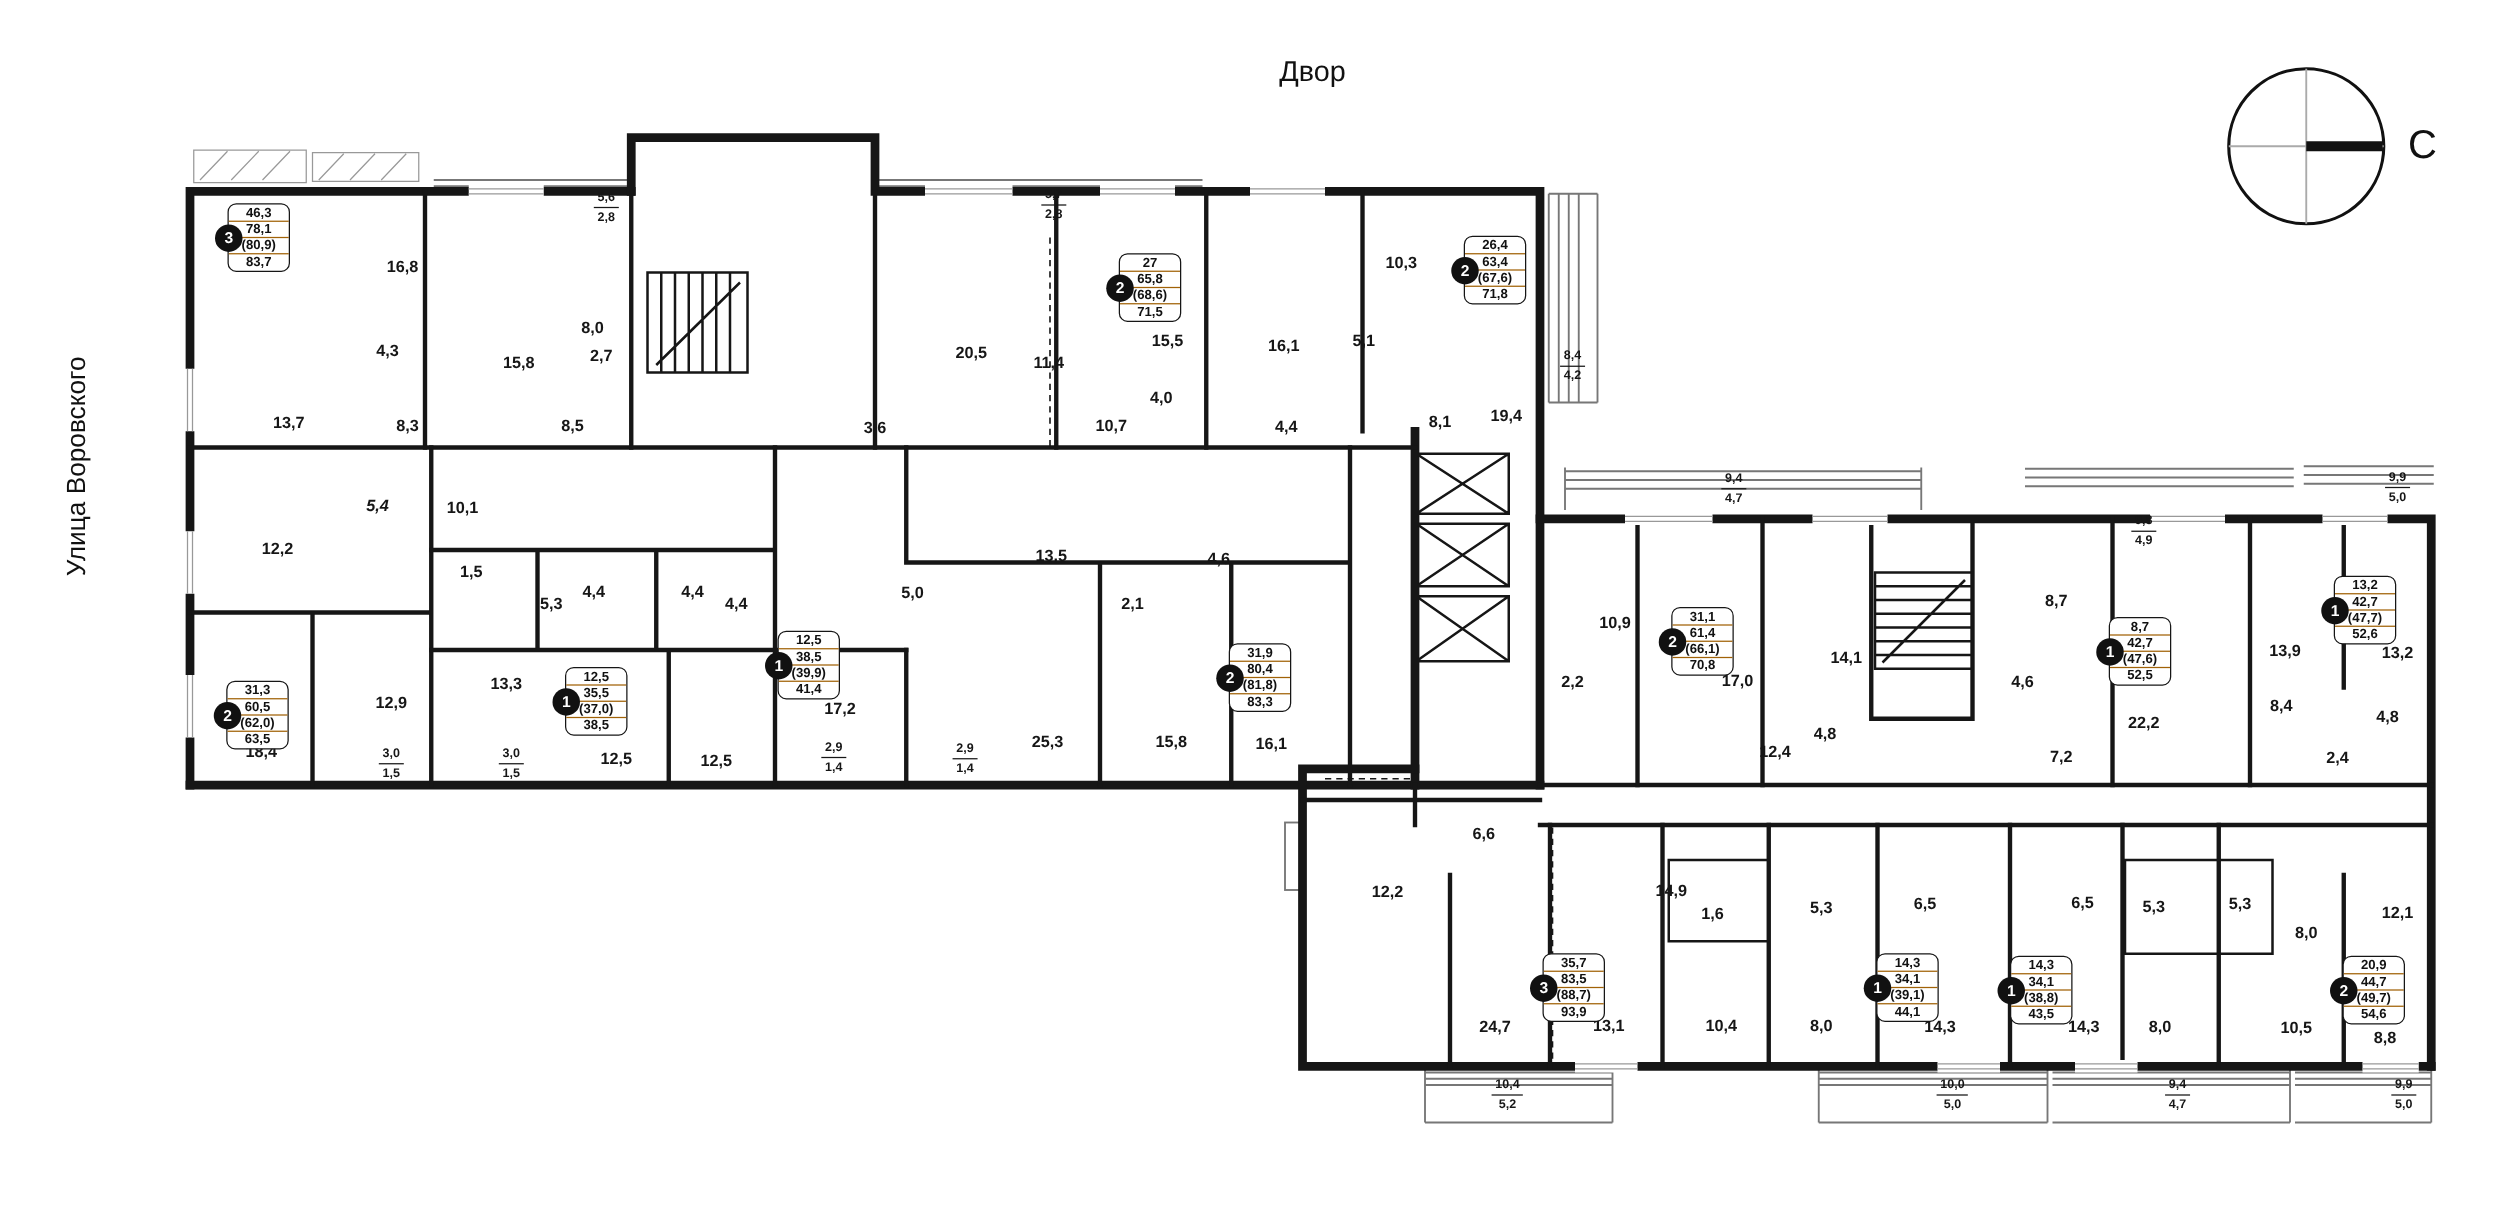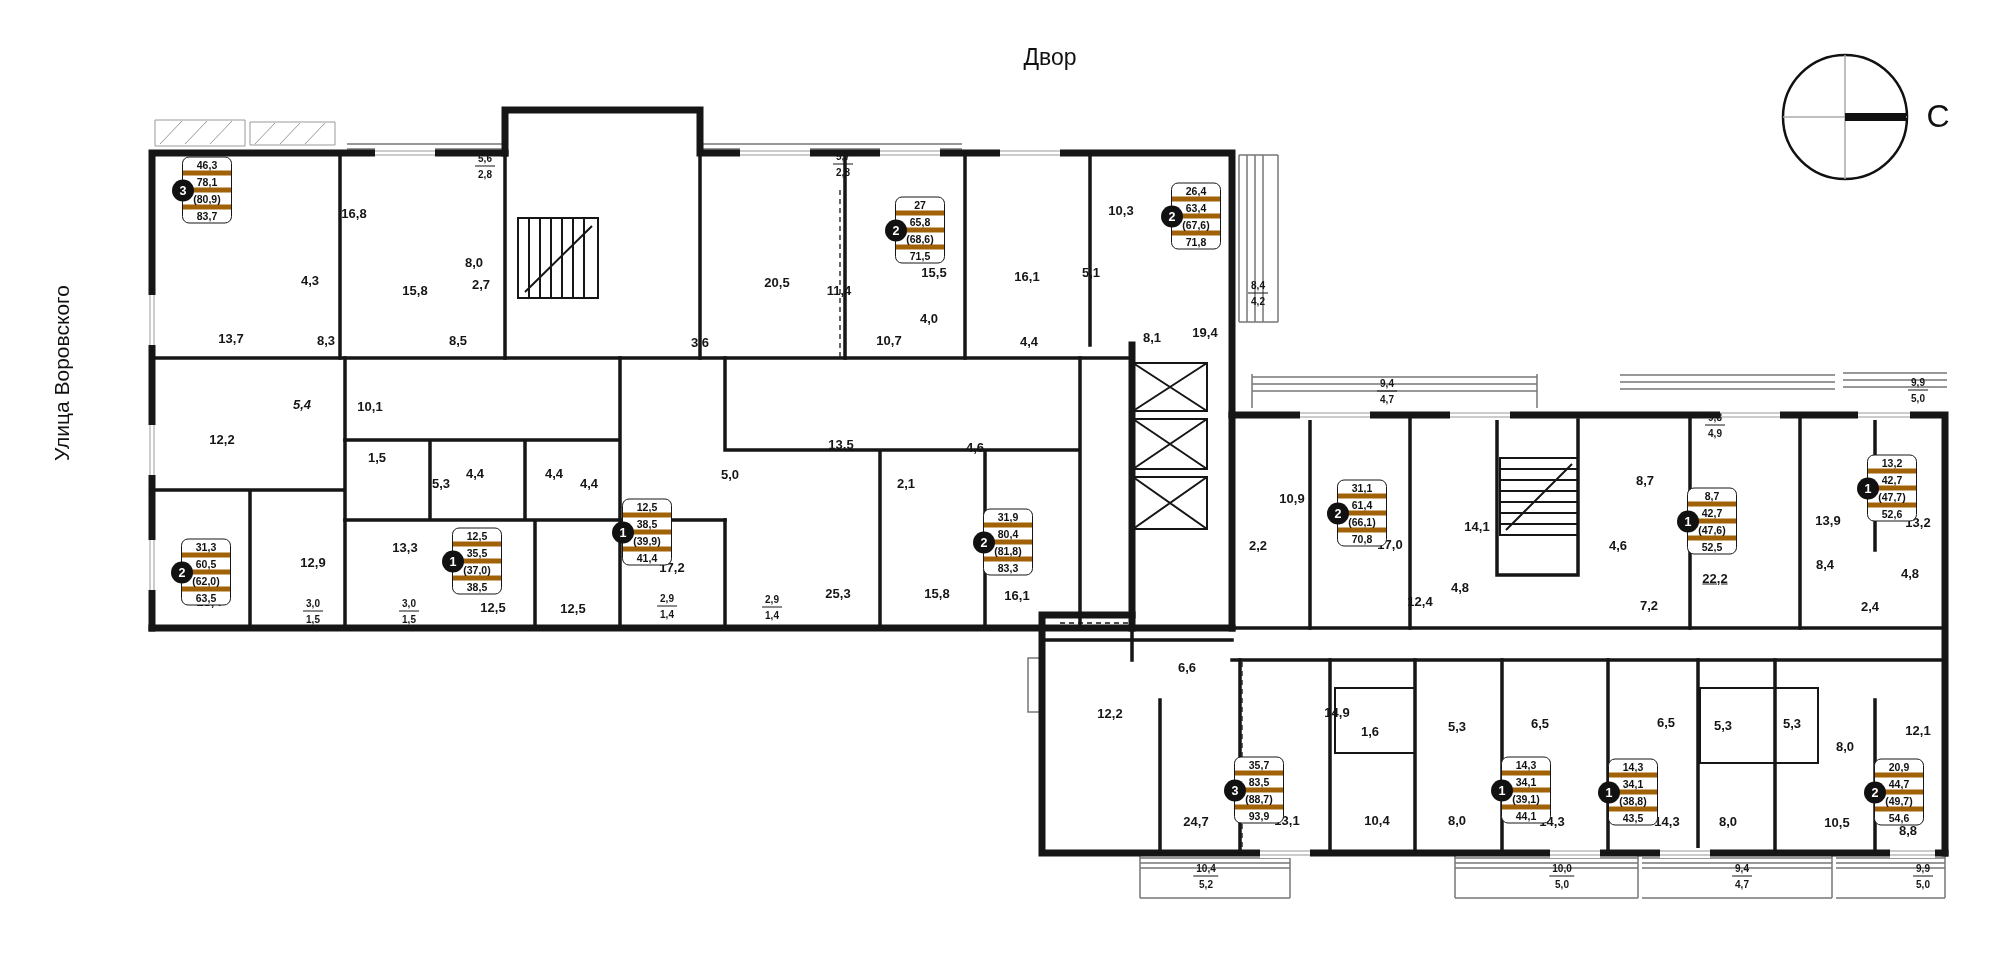--- a/index.html
+++ b/index.html
@@ -8,21 +8,21 @@
   svg.walls{position:absolute;left:0;top:0;}
   #labels{position:absolute;left:0;top:0;width:100%;height:100%;}
   .dim{position:absolute;transform:translate(-50%,-50%);font-weight:600;font-size:13px;
        color:#161616;white-space:nowrap;z-index:2;}
   .frac{position:absolute;transform:translate(-50%,-50%);text-align:center;font-weight:600;
         font-size:10px;color:#161616;z-index:2;line-height:15px;}
   .frac .top{display:block;border-bottom:1.5px solid #161616;padding:0 3px;}
   .frac .bot{display:block;}
   .apt{position:absolute;transform:translate(-50%,-50%);background:#fff;border:1.6px solid #161616;
        border-radius:7px;padding:1px 0 1px 0;width:50px;z-index:4;box-sizing:border-box;}
-  .apt .line{font-weight:600;font-size:10.5px;line-height:12px;border-bottom:5px solid #a16207;
+  .apt .line{font-weight:600;font-size:10.5px;line-height:12px;border-bottom:1px solid #a16207;
        text-align:center;color:#111;}
   .apt .line:last-child{border-bottom:none;}
   .badge{position:absolute;left:-11px;top:50%;transform:translateY(-50%);width:22px;height:22px;
        border-radius:50%;background:#111;color:#fff;font-weight:700;font-size:12.5px;
        line-height:22px;text-align:center;}
   .page-title{position:absolute;left:1050px;top:57px;transform:translate(-50%,-50%);
        font-size:23px;color:#111;z-index:2;}
   .street-label{position:absolute;left:62px;top:373px;transform:translate(-50%,-50%) rotate(-90deg);
        font-size:21px;color:#111;white-space:nowrap;z-index:2;}
   .compass-letter{position:absolute;left:1938px;top:116px;transform:translate(-50%,-50%);
@@ -116,21 +116,21 @@
     </g>
 
     <g>
       <circle cx="1845" cy="117" r="62" stroke="#111" stroke-width="2.5" fill="none"></circle>
       <path d="M1783,117 H1907 M1845,55 V179" stroke="#aaa" stroke-width="1.5"></path>
       <path d="M1845,117 H1906" stroke="#111" stroke-width="8"></path>
     </g>
   </svg>
 
   <div id="labels">
-      <span class="dim" style="left: 322px; top: 213px; margin-left: 32px;">16,8</span>
+      <span class="dim" style="left: 322px; top: 213px;">16,8</span>
       <span class="dim" style="left: 310px; top: 280px;">4,3</span>
       <span class="dim" style="left: 415px; top: 290px;">15,8</span>
       <span class="dim" style="left: 474px; top: 262px;">8,0</span>
       <span class="dim" style="left: 481px; top: 284px;">2,7</span>
       <span class="dim" style="left: 231px; top: 338px;">13,7</span>
       <span class="dim" style="left: 326px; top: 340px;">8,3</span>
       <span class="dim" style="left: 458px; top: 340px;">8,5</span>
       <span class="dim" style="left: 700px; top: 342px;">3,6</span>
       <span class="dim" style="left: 302px; top: 404px; font-style: italic;">5,4</span>
       <span class="dim" style="left: 370px; top: 406px;">10,1</span>
@@ -166,21 +166,21 @@
       <span class="dim" style="left: 1205px; top: 332px;">19,4</span>
       <span class="dim" style="left: 1292px; top: 498px;">10,9</span>
       <span class="dim" style="left: 1258px; top: 545px;">2,2</span>
       <span class="dim" style="left: 1390px; top: 544px;">17,0</span>
       <span class="dim" style="left: 1477px; top: 526px;">14,1</span>
       <span class="dim" style="left: 1420px; top: 601px;">12,4</span>
       <span class="dim" style="left: 1460px; top: 587px;">4,8</span>
       <span class="dim" style="left: 1645px; top: 480px;">8,7</span>
       <span class="dim" style="left: 1618px; top: 545px;">4,6</span>
       <span class="dim" style="left: 1649px; top: 605px;">7,2</span>
-      <span class="dim" style="left: 1715px; top: 578px; text-decoration: underline;">22,2</span>
+      <span class="dim" style="left: 1715px; top: 578px;">22,2</span>
       <span class="dim" style="left: 1828px; top: 520px;">13,9</span>
       <span class="dim" style="left: 1918px; top: 522px;">13,2</span>
       <span class="dim" style="left: 1825px; top: 564px;">8,4</span>
       <span class="dim" style="left: 1910px; top: 573px;">4,8</span>
       <span class="dim" style="left: 1870px; top: 606px;">2,4</span>
       <span class="dim" style="left: 1187px; top: 667px;">6,6</span>
       <span class="dim" style="left: 1110px; top: 713px;">12,2</span>
       <span class="dim" style="left: 1337px; top: 712px;">14,9</span>
       <span class="dim" style="left: 1370px; top: 731px;">1,6</span>
       <span class="dim" style="left: 1457px; top: 726px;">5,3</span>

